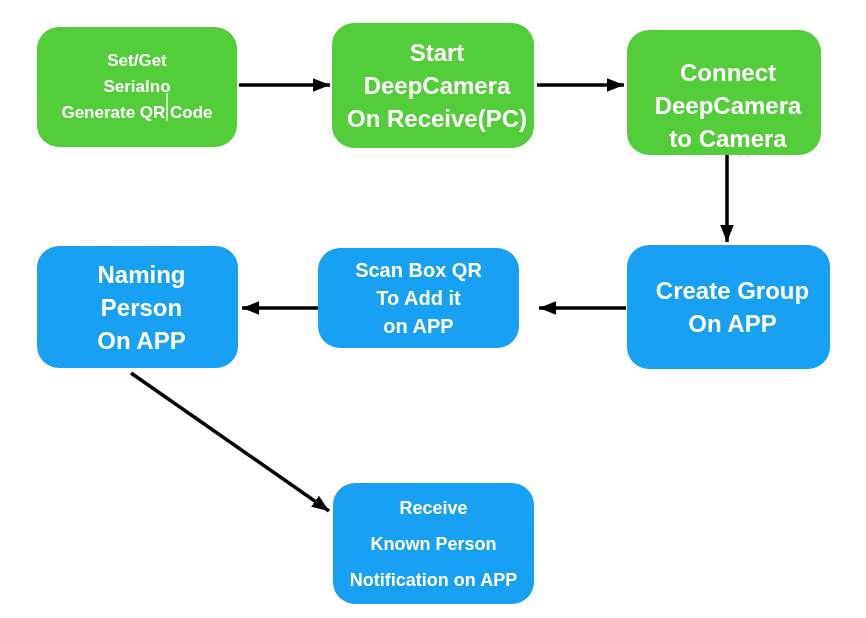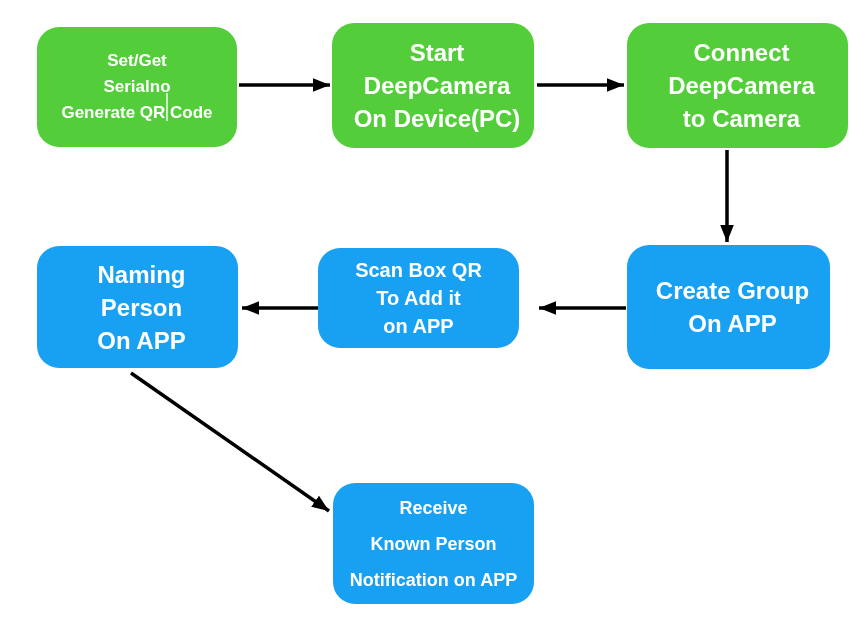--- a/index.html
+++ b/index.html
@@ -71,24 +71,24 @@
   <div class="node green f17" style="left:37px; top:27px; width:200px; height:120px;">
     <span>Set/Get</span>
     <span>Serialno</span>
     <span>Generate QR Code</span>
     <div class="text-cursor"></div>
   </div>
 
   <div class="node green f24" style="left:332px; top:23px; width:202px; height:125px;">
     <span>Start</span>
     <span>DeepCamera</span>
-    <span>On Device(PC)</span>
+    <span>On Receive(PC)</span>
   </div>
 
-  <div class="node green f24" style="left:627px; top:23px; width:221px; height:125px;">
+  <div class="node green f24" style="left:627px; top:30px; width:194px; height:125px;justify-content:flex-end;">
     <span>Connect</span>
     <span>DeepCamera</span>
     <span>to Camera</span>
   </div>
 
   <div class="node blue f24" style="left:627px; top:245px; width:203px; height:124px;">
     <span>Create Group</span>
     <span>On APP</span>
   </div>
 

